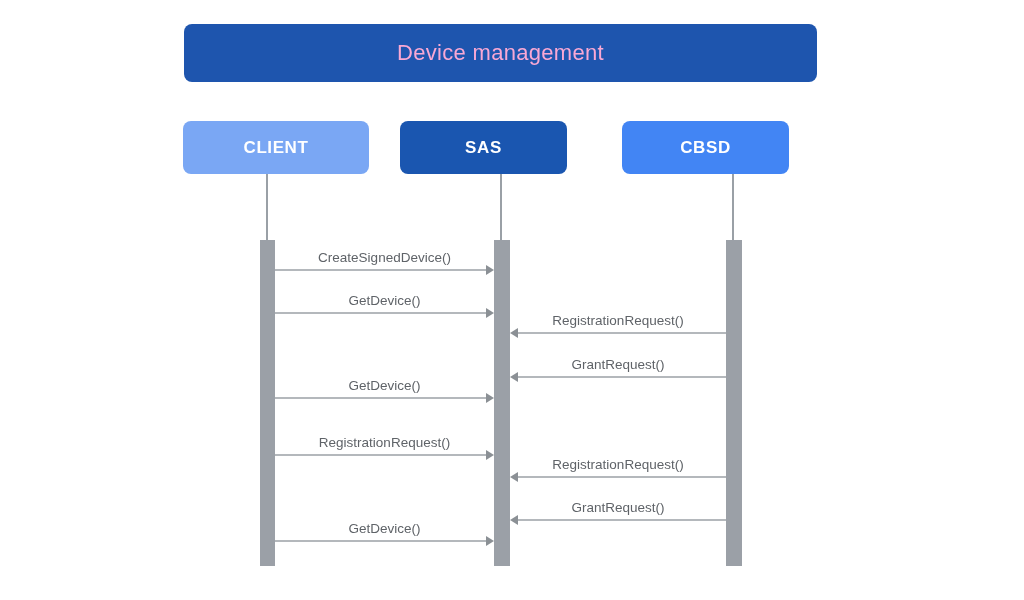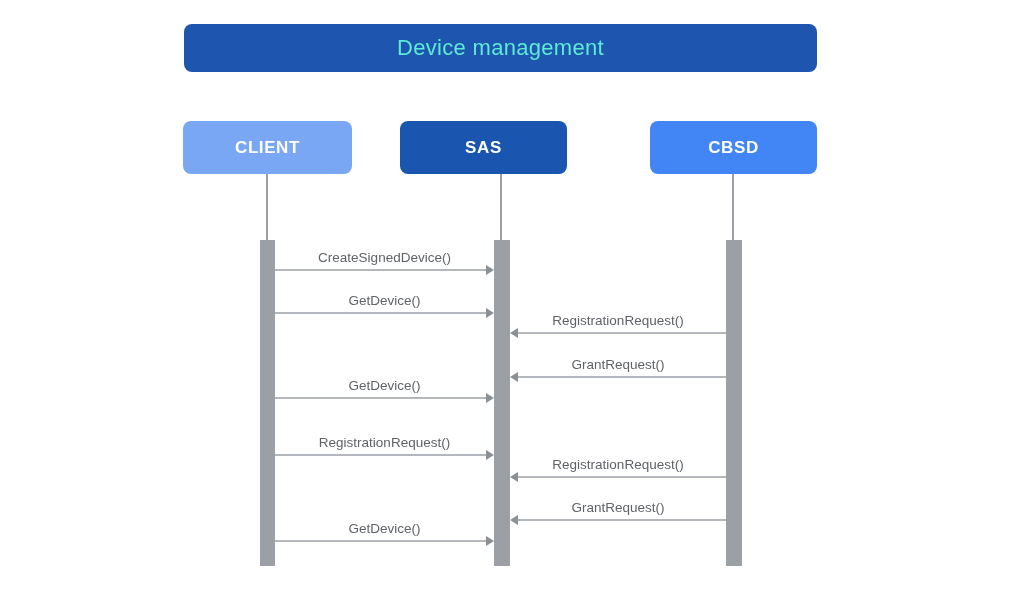--- a/index.html
+++ b/index.html
@@ -10,45 +10,45 @@
     position: relative;
     width: 1024px;
     height: 600px;
     background: #ffffff;
     overflow: hidden;
   }
 
   .title-bar {
     position: absolute;
     left: 184px; top: 24px;
-    width: 633px; height: 48px;
+    width: 633px; height: 58px;
     border-radius: 8px;
     display: flex; align-items: center; justify-content: center;
-    color: #5eead4;
+    color: #f9a8d4;
     font-size: 22px;
     font-weight: 400;
     letter-spacing: 0.3px;
     background: var(--title-bg, #1e55ae);
   }
 
   .actor {
     position: absolute;
     top: 121px;
     height: 53px;
     border-radius: 8px;
     display: flex; align-items: center; justify-content: center;
     color: #ffffff;
     font-size: 17px;
     font-weight: 700;
     letter-spacing: 0.6px;
     z-index: 2;
   }
-  .actor-client { left: 183px; width: 169px; text-align: center; }
+  .actor-client { left: 183px; width: 186px; text-align: center; }
   .actor-sas    { left: 400px; width: 167px; }
-  .actor-cbsd   { left: 650px; width: 167px; }
+  .actor-cbsd   { left: 622px; width: 167px; }
 
   .lifeline {
     position: absolute;
     top: 174px;
     width: 2px;
     height: 66px;
     background: var(--lifeline, #9aa0a6);
     z-index: 1;
   }
   .lifeline-client { left: 266px; }

